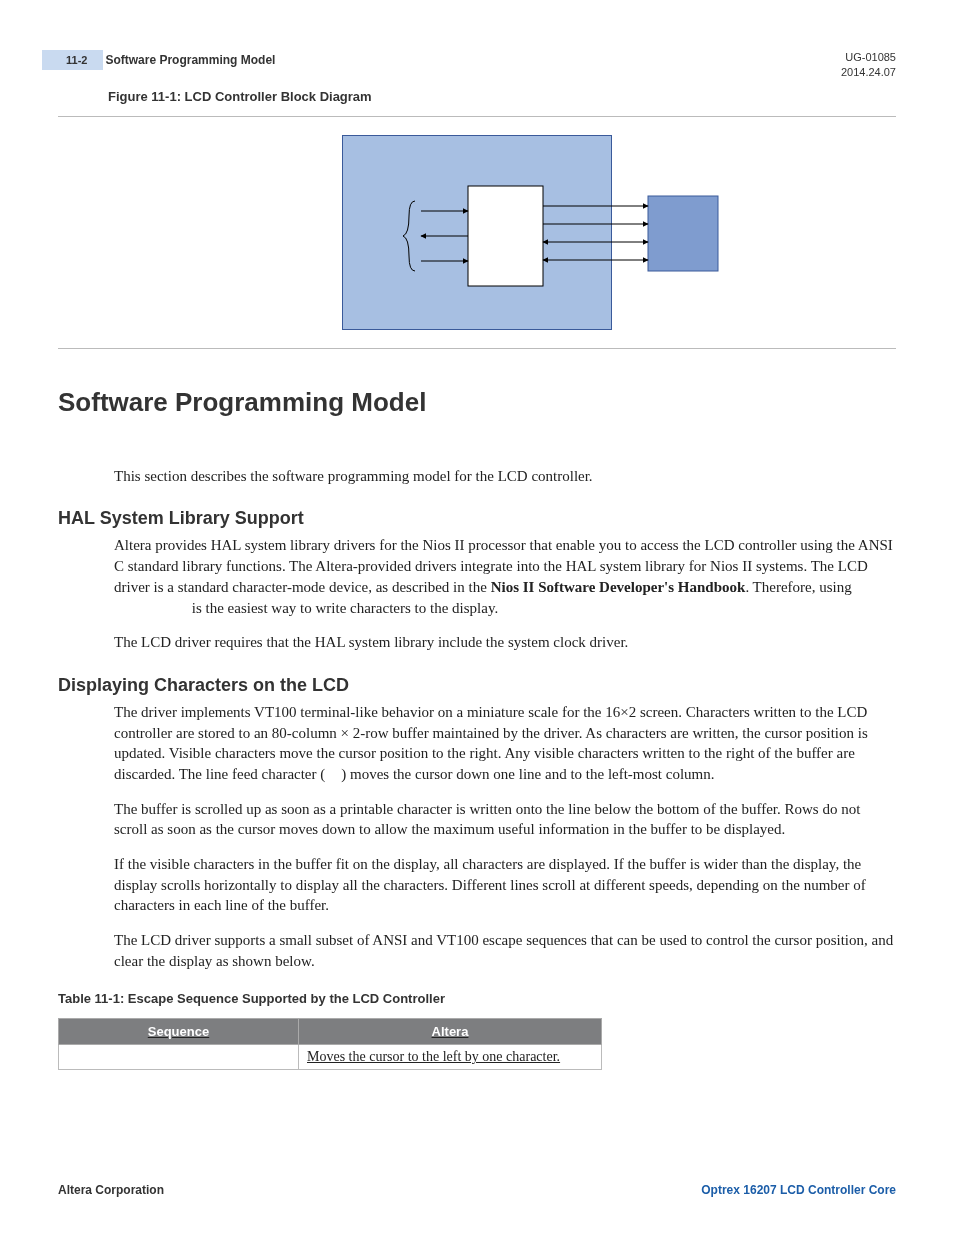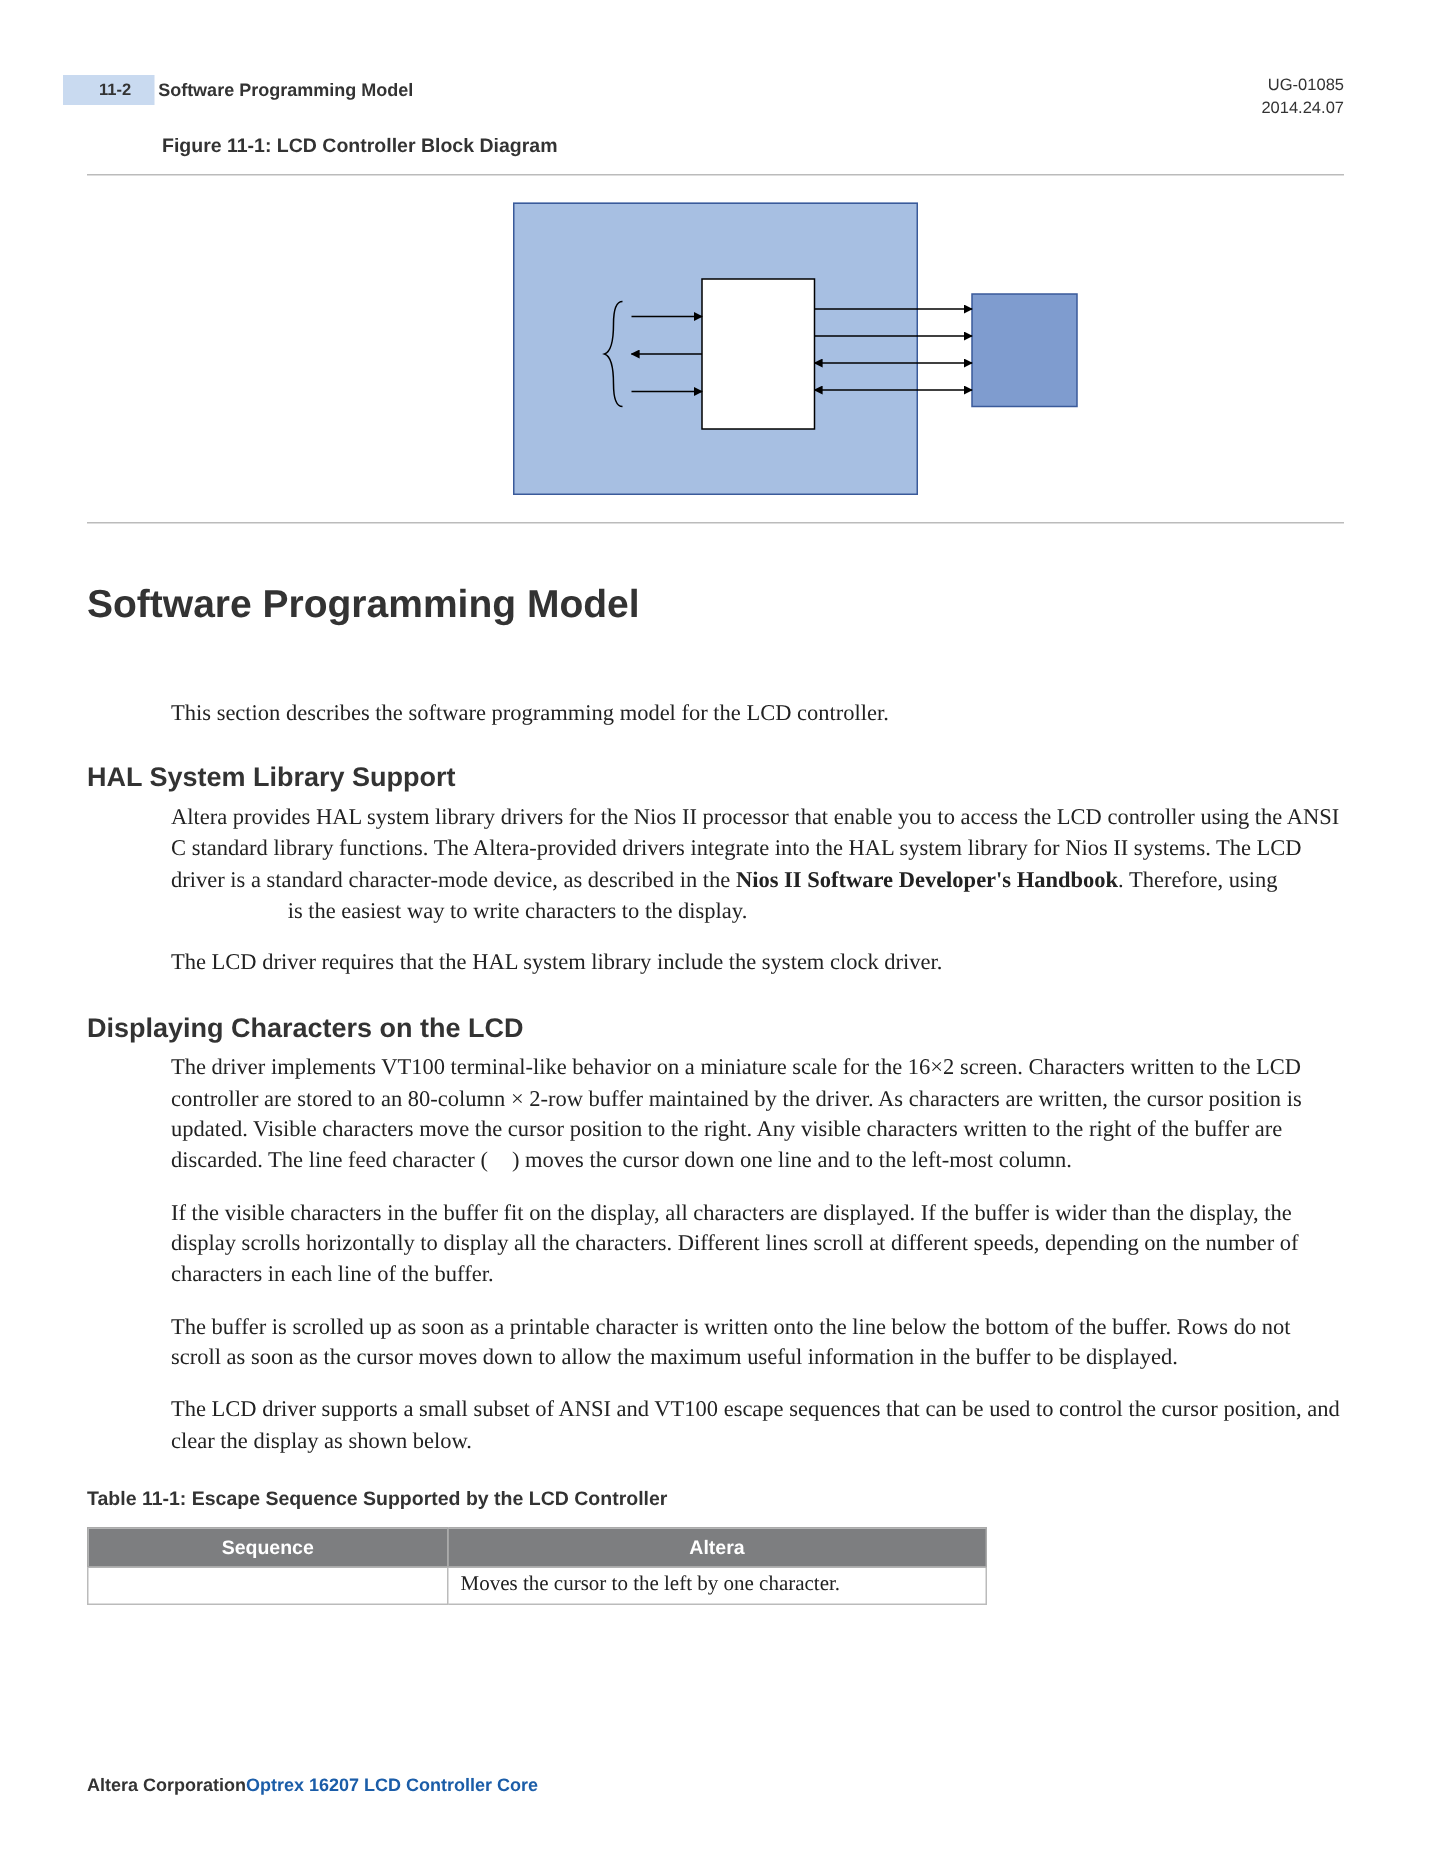--- a/index.html
+++ b/index.html
@@ -102,23 +102,24 @@
   }
   .table-caption {
     font-family: "Myriad Pro", "Segoe UI", Arial, sans-serif;
     font-size: 13px;
     font-weight: bold;
     color: #333;
     margin: 20px 0 12px 0;
   }
   table.esc {
     border-collapse: collapse;
-    width: 600px;
+    width: 544px;
     font-size: 14px;
     margin-left: 0;
+    text-decoration: underline;
   }
   table.esc th {
     background: #7d7e80;
     color: #fff;
     font-family: "Myriad Pro","Segoe UI",Arial,sans-serif;
     font-weight: bold;
     padding: 5px 8px;
     border: 1px solid #aaa;
     font-size: 13px;
   }
@@ -133,20 +134,21 @@
   .footer {
     position: absolute;
     left: 58px;
     right: 58px;
     bottom: 38px;
     font-family: "Myriad Pro","Segoe UI",Arial,sans-serif;
     font-size: 12px;
   }
   .footer-line {
     display: flex;
+    justify-content: space-between;
     align-items: baseline;
     border-top: none;
   }
   .footer-left { font-weight: bold; color: #333; }
   .footer-right { font-weight: bold; color: #1b5da8; }
   .feedback {
     display: flex;
     justify-content: flex-end;
     align-items: center;
     gap: 8px;
@@ -243,22 +245,22 @@
   <h2 class="h-minor">HAL System Library Support</h2>
   <p class="body-p">
     <span>Altera provides HAL system library drivers for the Nios II processor that enable you to access the LCD controller using the ANSI C standard library functions. The Altera-provided drivers integrate into the HAL system library for Nios II systems. The LCD driver is a standard character-mode device, as described in the </span><span class="bold-inline">Nios II Software Developer's Handbook</span><span>. Therefore, using </span><span class="code-gap"></span><span> is the easiest way to write characters to the display.</span>
   </p>
   <p class="body-p">The LCD driver requires that the HAL system library include the system clock driver.</p>
 
   <h2 class="h-minor">Displaying Characters on the LCD</h2>
   <p class="body-p">
     <span>The driver implements VT100 terminal-like behavior on a miniature scale for the 16×2 screen. Characters written to the LCD controller are stored to an 80-column × 2-row buffer maintained by the driver. As characters are written, the cursor position is updated. Visible characters move the cursor position to the right. Any visible characters written to the right of the buffer are discarded. The line feed character (</span><span class="lf-gap"></span><span>) moves the cursor down one line and to the left-most column.</span>
   </p>
+  <p class="body-p">The buffer is scrolled up as soon as a printable character is written onto the line below the bottom of the buffer. Rows do not scroll as soon as the cursor moves down to allow the maximum useful information in the buffer to be displayed.</p>
   <p class="body-p">If the visible characters in the buffer fit on the display, all characters are displayed. If the buffer is wider than the display, the display scrolls horizontally to display all the characters. Different lines scroll at different speeds, depending on the number of characters in each line of the buffer.</p>
-  <p class="body-p">The buffer is scrolled up as soon as a printable character is written onto the line below the bottom of the buffer. Rows do not scroll as soon as the cursor moves down to allow the maximum useful information in the buffer to be displayed.</p>
   <p class="body-p">The LCD driver supports a small subset of ANSI and VT100 escape sequences that can be used to control the cursor position, and clear the display as shown below.</p>
 
   <div class="table-caption">Table 11-1: Escape Sequence Supported by the LCD Controller</div>
   <table class="esc">
     <thead>
       <tr>
         <th>Sequence</th>
         <th>Altera</th>
       </tr>
     </thead>

